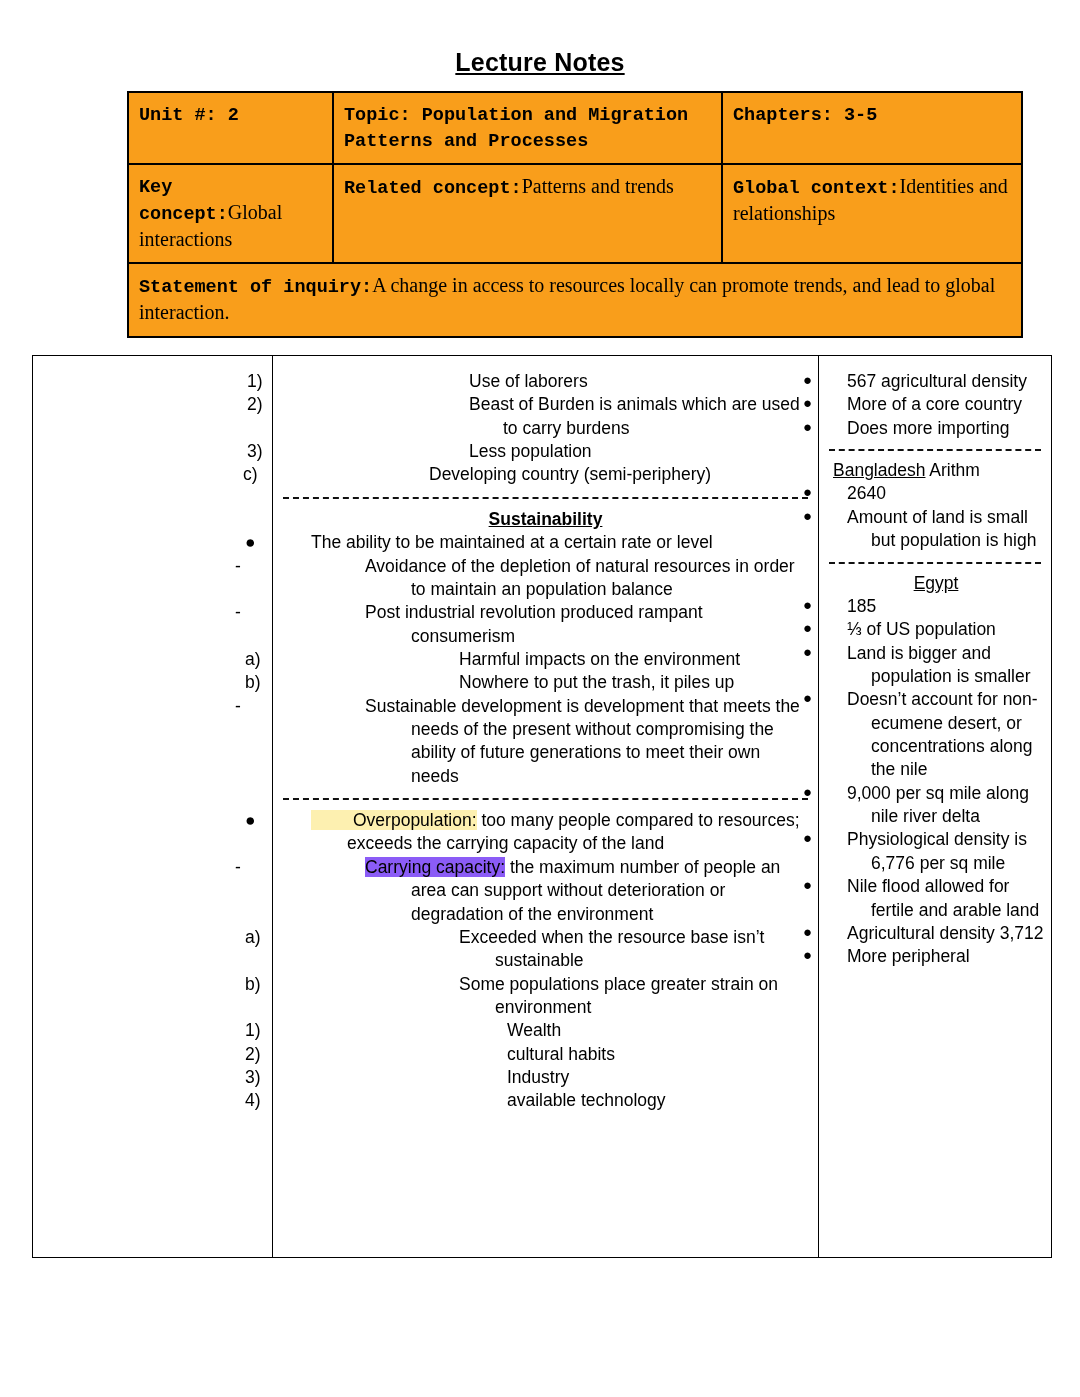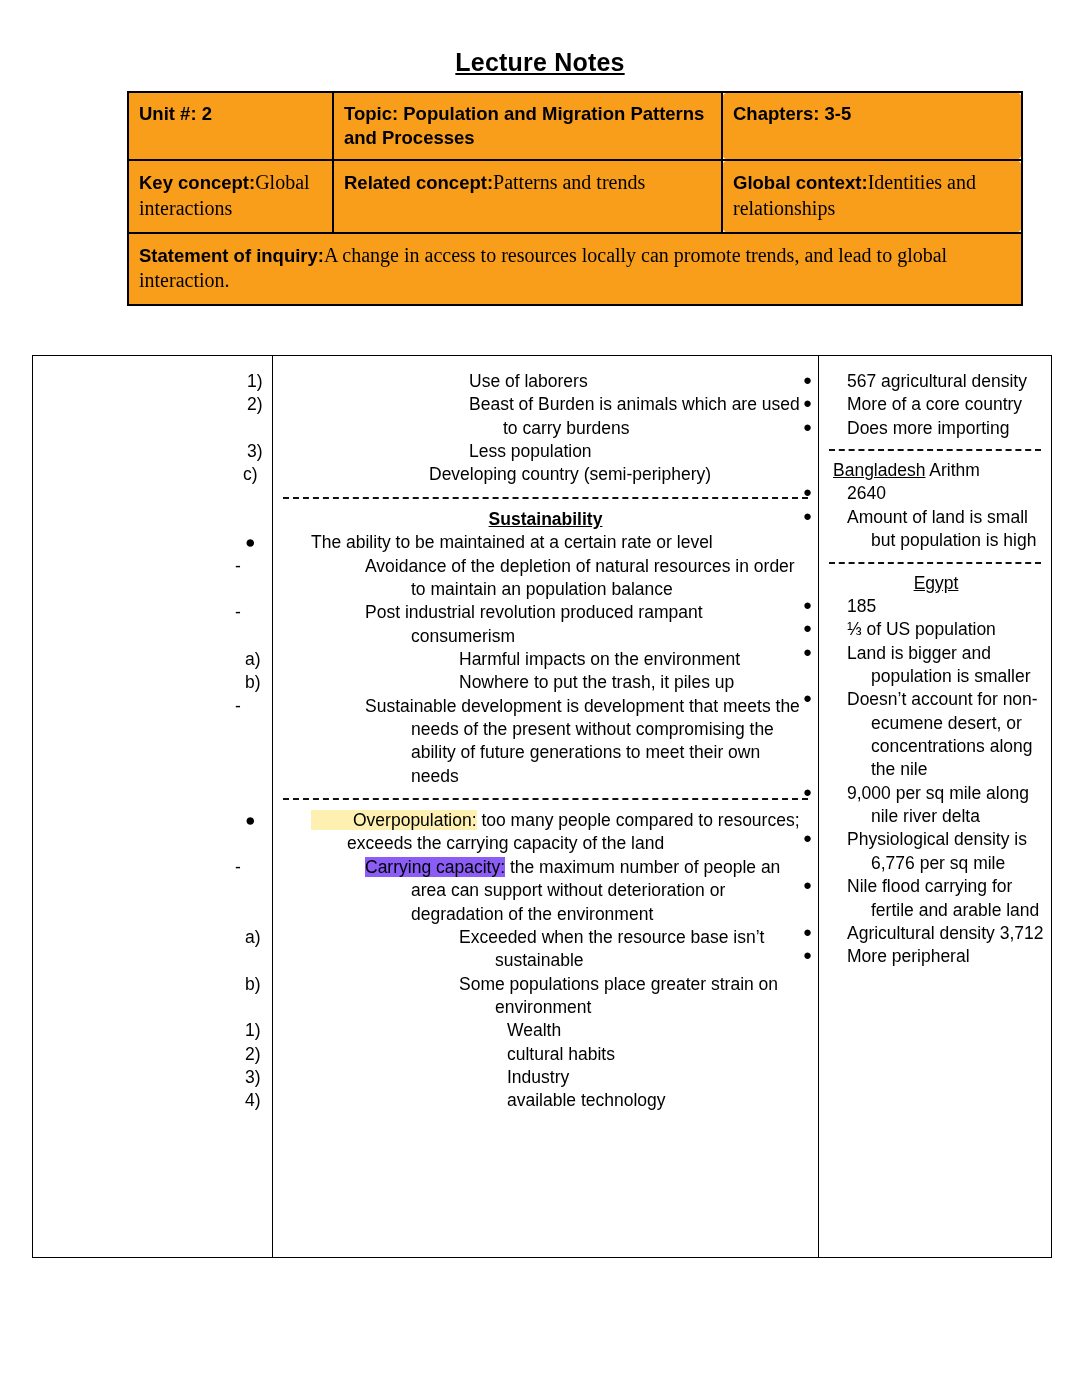--- a/index.html
+++ b/index.html
@@ -38,31 +38,31 @@
   }
   .unit-table td {
     border: 2px solid #000000;
     background: #F99E1B;
     vertical-align: top;
     padding: 9px 10px 10px 10px;
     font-size: 18.5px;
     line-height: 1.28;
   }
   .unit-table .lbl {
-    font-family: Liberation Sans, sans-serif;
+    font-family: Liberation Mono, monospace;
     font-weight: bold;
   }
   .unit-table .serif-val {
     font-family: "Liberation Serif", serif;
     font-weight: normal;
     font-size: 20px;
   }
   .col-a { width: 183px; }
   .col-b { width: 367px; }
-  .col-c { width: 278px; border-radius: 7px; }
+  .col-c { width: 278px; }
 
   
   .notes-table {
     position: absolute;
     left: 32px;
     top: 355px;
     width: 1016px;
     height: 903px;
     border-collapse: collapse;
     table-layout: fixed;
@@ -246,21 +246,21 @@
           <hr class="rule right-rule">
 
           <div>
             <div class="r-head"><span class="u">Egypt</span></div>
             <span class="rb"><span class="marker bdot">●</span><span class="txt">185</span></span>
             <span class="rb"><span class="marker bdot">●</span><span class="txt">⅓ of US population</span></span>
             <span class="rb"><span class="marker bdot">●</span><span class="txt">Land is bigger and population is smaller</span></span>
             <span class="rb"><span class="marker bdot">●</span><span class="txt">Doesn’t account for non-ecumene desert, or concentrations along the nile</span></span>
             <span class="rb"><span class="marker bdot">●</span><span class="txt">9,000 per sq mile along nile river delta</span></span>
             <span class="rb"><span class="marker bdot">●</span><span class="txt">Physiological density is 6,776 per sq mile</span></span>
-            <span class="rb"><span class="marker bdot">●</span><span class="txt">Nile flood carrying for fertile and arable land</span></span>
+            <span class="rb"><span class="marker bdot">●</span><span class="txt">Nile flood allowed for fertile and arable land</span></span>
             <span class="rb"><span class="marker bdot">●</span><span class="txt">Agricultural density 3,712</span></span>
             <span class="rb"><span class="marker bdot">●</span><span class="txt">More peripheral</span></span>
           </div>
 
         </div>
       </td>
 
     </tr>
   </tbody>
 </table>

